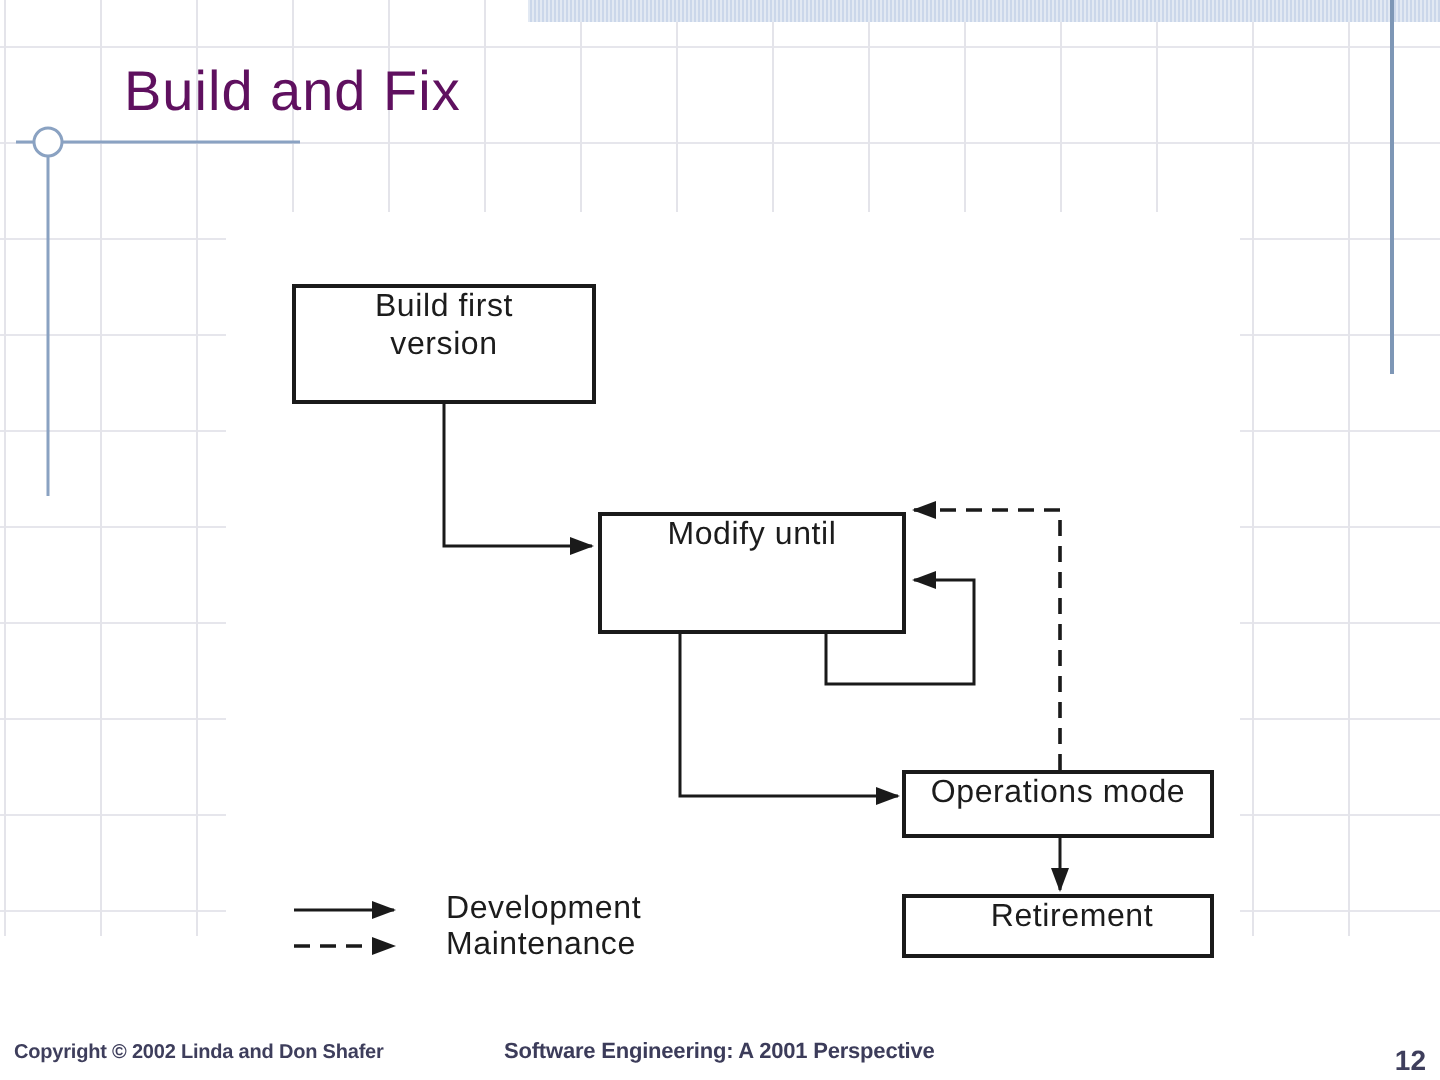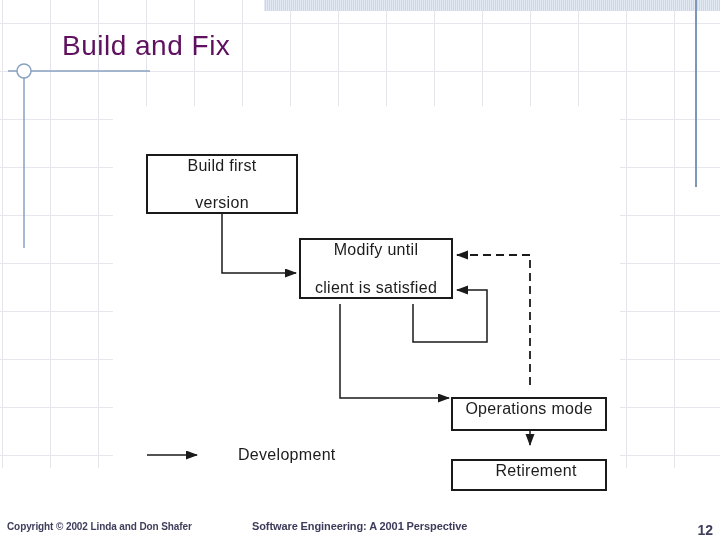--- a/index.html
+++ b/index.html
@@ -15,30 +15,30 @@
   .top-band{position:absolute;left:264px;top:0;width:456px;height:11px;
        background-color:#cbd7ea;
        background-image:repeating-linear-gradient(90deg, rgba(255,255,255,.45) 0 1px, transparent 1px 2px);}
   .right-vline{position:absolute;left:695px;top:0;width:2px;height:187px;background:#7e97b6;}
   .ornament{position:absolute;left:0;top:0;}
   .page-title{position:absolute;left:62px;top:30px;margin:0;
        font-size:28px;font-weight:400;color:#5f105f;letter-spacing:.5px;white-space:nowrap;}
   .diagram-panel{position:absolute;left:113px;top:106px;width:507px;height:383px;background:#fff;}
   .connectors{position:absolute;left:0;top:0;width:720px;height:540px;pointer-events:none;}
   .flow-box{position:absolute;box-sizing:border-box;border:2px solid #1a1a1a;background:#fff;
-       display:flex;flex-direction:column;align-items:center;justify-content:space-between;
-       font-size:16px;line-height:19px;color:#1c1c1c;text-align:center;letter-spacing:.3px;margin-top:12px;}
+       display:flex;flex-direction:column;align-items:center;justify-content:flex-start;
+       font-size:16px;line-height:19px;color:#1c1c1c;text-align:center;letter-spacing:.3px;}
   .box-build{left:146px;top:142px;width:152px;height:60px;}
-  .box-modify{left:299px;top:226px;width:154px;height:61px;}
+  .box-modify{left:299px;top:256px;width:154px;height:61px;gap:16px;}
   .box-operations{left:451px;top:385px;width:156px;height:34px;}
   .box-retirement{left:451px;top:447px;width:156px;height:32px;padding-left:14px;}
   .legend-row{position:absolute;left:145px;display:flex;align-items:center;}
   .legend-row-1{top:446px;}
   .legend-row-2{top:464px;}
-  .legend-label{font-size:16px;color:#1c1c1c;margin-left:29px;letter-spacing:.3px;}
+  .legend-label{font-size:16px;color:#1c1c1c;margin-left:14px;letter-spacing:.3px;}
   .footer-copyright{position:absolute;left:7px;top:521px;font-size:10px;font-weight:600;
        color:#3e3e5c;letter-spacing:-.1px;}
   .footer-center{position:absolute;left:252px;top:520px;font-size:11px;font-weight:700;
        color:#3c3c5a;letter-spacing:-.1px;}
   .footer-page{position:absolute;right:7px;top:522px;font-size:14px;font-weight:600;color:#3e3e5c;}
 </style>
 </head>
 <body>
 
 <div class="slide">
@@ -69,38 +69,43 @@
     <path d="M530 419 V445" fill="none" stroke="#1a1a1a" stroke-width="1.5" marker-end="url(#ah)"></path>
     <path d="M530 385 V255 H457" fill="none" stroke="#1a1a1a" stroke-width="1.8" stroke-dasharray="8 5" marker-end="url(#ah)"></path>
   </svg>
 
   <div class="flow-box box-build">
     <span>Build first</span>
     <span>version</span>
   </div>
   <div class="flow-box box-modify">
     <span>Modify until</span>
-    <span>client is satisfied</span>
   </div>
   <div class="flow-box box-operations">
     <span>Operations mode</span>
   </div>
   <div class="flow-box box-retirement">
     <span>Retirement</span>
   </div>
 
   <div class="legend-row legend-row-1">
     <svg width="64" height="14" viewBox="0 0 64 14">
       <defs>
         <marker id="lah" markerWidth="13" markerHeight="10" refX="11" refY="4.5" orient="auto" markerUnits="userSpaceOnUse">
           <path d="M0 0 L12 4.5 L0 9 Z" fill="#1a1a1a"></path>
         </marker>
       </defs>
       <line x1="2" y1="7" x2="52" y2="7" stroke="#1a1a1a" stroke-width="1.5" marker-end="url(#lah)"></line>
     </svg>
     <span class="legend-label">Development</span>
   </div>
+  <div class="legend-row legend-row-2">
+    <svg width="64" height="14" viewBox="0 0 64 14">
+      <line x1="2" y1="7" x2="52" y2="7" stroke="#1a1a1a" stroke-width="1.8" stroke-dasharray="8 5" marker-end="url(#lah)"></line>
+    </svg>
+    <span class="legend-label">Maintenance</span>
+  </div>
 
   <span class="footer-copyright">Copyright © 2002 Linda and Don Shafer</span>
   <span class="footer-center">Software Engineering: A 2001 Perspective</span>
   <span class="footer-page">12</span>
 
 </div>
 
 </body></html>

